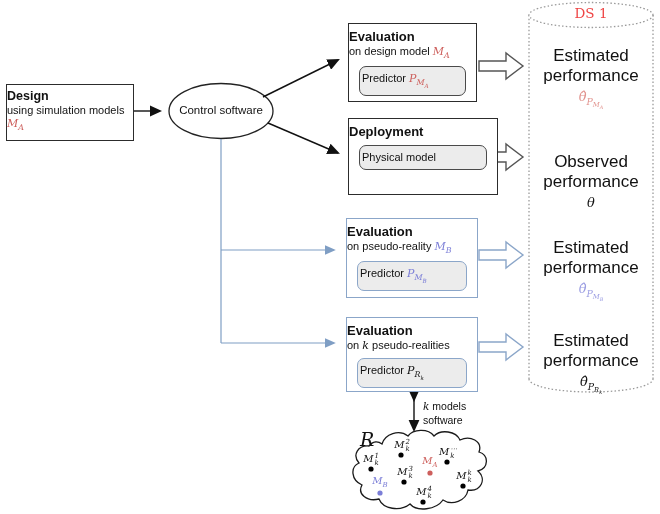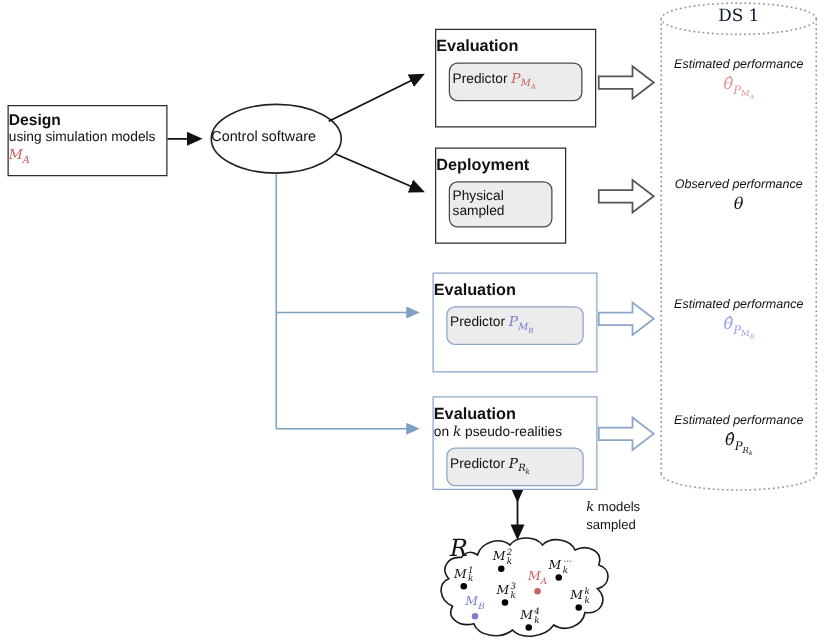--- a/index.html
+++ b/index.html
@@ -13,29 +13,29 @@
   .inner{margin:6px 10px 0 10px;background:var(--grey_fill);border:1.2px solid #4a4a4a;
          border-radius:7px;font-size:11px;padding:5px 2px 6px 2px;}
   .inner.blue{border-color:var(--steel_border);}
   .math{font-family:"DejaVu Serif",serif;font-style:italic;}
   .math sub{font-size:.72em;}
   .red{color:var(--red);}
   .blue-t{color:var(--blue);}
   .redl{color:var(--red_light);}
   .bluel{color:var(--blue_light);}
   .cylrow{position:absolute;left:529px;width:124px;text-align:center;}
-  .cylrow .lbl{font-size:10px;font-style:italic;}
+  .cylrow .lbl{font-size:17px;}
   .cylrow .sym{font-family:"DejaVu Serif",serif;font-style:italic;font-size:13px;margin-top:3px;}
   .cylrow .sym sub{font-size:.72em;}
   .ds-title{position:absolute;left:529px;top:5px;width:124px;text-align:center;
-            font-family:"DejaVu Serif",serif;font-size:13.5px;color:#0f172a;}
-  .ctrl-label{position:absolute;left:169px;top:104px;width:104px;text-align:left;font-size:11.5px;}
+            font-family:"DejaVu Serif",serif;font-size:13.5px;color:#ef4444;}
+  .ctrl-label{position:absolute;left:169px;top:104px;width:104px;text-align:center;font-size:11.5px;}
   .r-label{position:absolute;left:360px;top:428px;font-family:"DejaVu Serif",serif;
            font-style:italic;font-size:19px;}
-  .sample-note{position:absolute;left:423px;top:399px;font-size:10.5px;line-height:14px;margin-left:46px;}
+  .sample-note{position:absolute;left:423px;top:399px;font-size:10.5px;line-height:14px;}
   .mk{position:absolute;transform:translate(-50%,-100%);white-space:nowrap;
       font-family:"DejaVu Serif",serif;font-style:italic;font-size:10px;line-height:10px;}
   .mk .stack{display:inline-flex;flex-direction:column;font-size:7px;line-height:6.5px;
              margin-left:1px;vertical-align:middle;}
   .mk sub.only{font-size:7px;}
 </style>
 </head>
 <body>
 
 <div id="canvas">
@@ -104,33 +104,41 @@
   <div class="box" style="left:6px;top:84px;width:128px;height:57px;border-width:1.2px;">
     <div class="box-title" style="font-size:12.5px;margin-top:4px;">Design</div>
     <div class="box-sub">using simulation models</div>
     <div class="box-sub math red"><span>M</span><sub>A</sub></div>
   </div>
 
   <div class="ctrl-label">Control software</div>
 
   <div class="box" style="left:348px;top:23px;width:129px;height:79px;">
     <div class="box-title">Evaluation</div>
+    <div class="box-sub">
+      <span>on design model</span>
+      <span class="math red"><span>M</span><sub>A</sub></span>
+    </div>
     <div class="inner">
       <span>Predictor</span>
       <span class="math red"><span>P</span><sub><span>M</span><sub>A</sub></sub></span>
     </div>
   </div>
 
-  <div class="box" style="left:348px;top:118px;width:105px;height:77px;">
+  <div class="box" style="left:348px;top:118px;width:150px;height:77px;">
     <div class="box-title">Deployment</div>
-    <div class="inner">Physical sampled</div>
+    <div class="inner">Physical model</div>
   </div>
 
   <div class="box blue" style="left:346px;top:218px;width:132px;height:80px;">
     <div class="box-title">Evaluation</div>
+    <div class="box-sub">
+      <span>on pseudo-reality</span>
+      <span class="math blue-t"><span>M</span><sub>B</sub></span>
+    </div>
     <div class="inner blue">
       <span>Predictor</span>
       <span class="math blue-t"><span>P</span><sub><span>M</span><sub>B</sub></sub></span>
     </div>
   </div>
 
   <div class="box blue" style="left:346px;top:317px;width:132px;height:75px;">
     <div class="box-title">Evaluation</div>
     <div class="box-sub">
       <span>on</span>
@@ -143,38 +151,38 @@
     </div>
   </div>
 
   <div class="ds-title">DS 1</div>
 
   <div class="cylrow" style="top:46px;">
     <div class="lbl">Estimated performance</div>
     <div class="sym redl"><span>θ̂</span><sub><span>P</span><sub><span>M</span><sub>A</sub></sub></sub></div>
   </div>
 
-  <div class="cylrow" style="top:142px;">
+  <div class="cylrow" style="top:152px;">
     <div class="lbl">Observed performance</div>
     <div class="sym"><span>θ</span><sub><span></span><sub><span></span><sub></sub></sub></sub></div>
   </div>
 
   <div class="cylrow" style="top:238px;">
     <div class="lbl">Estimated performance</div>
     <div class="sym bluel"><span>θ̂</span><sub><span>P</span><sub><span>M</span><sub>B</sub></sub></sub></div>
   </div>
 
   <div class="cylrow" style="top:331px;">
     <div class="lbl">Estimated performance</div>
     <div class="sym"><span>θ̂</span><sub><span>P</span><sub><span>R</span><sub>k</sub></sub></sub></div>
   </div>
 
   <div class="sample-note">
     <span class="math">k</span> <span>models</span><br>
-    <span>sampled</span>
+    <span>software</span>
   </div>
 
   <div class="r-label">R</div>
 
   <div class="mk" style="left:371px;top:466px;"><span>M</span><span class="stack">
         <span>1</span>
         <span>k</span>
       </span></div>
   <div class="mk" style="left:402px;top:452px;"><span>M</span><span class="stack">
         <span>2</span>

